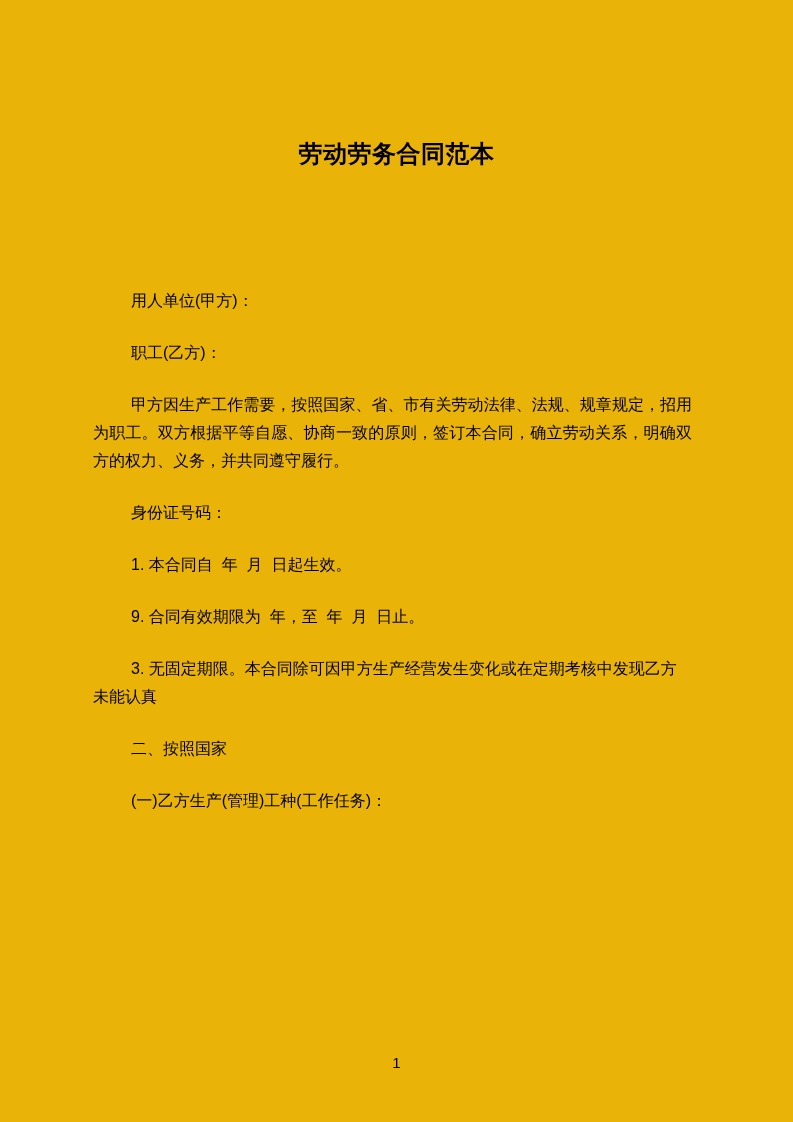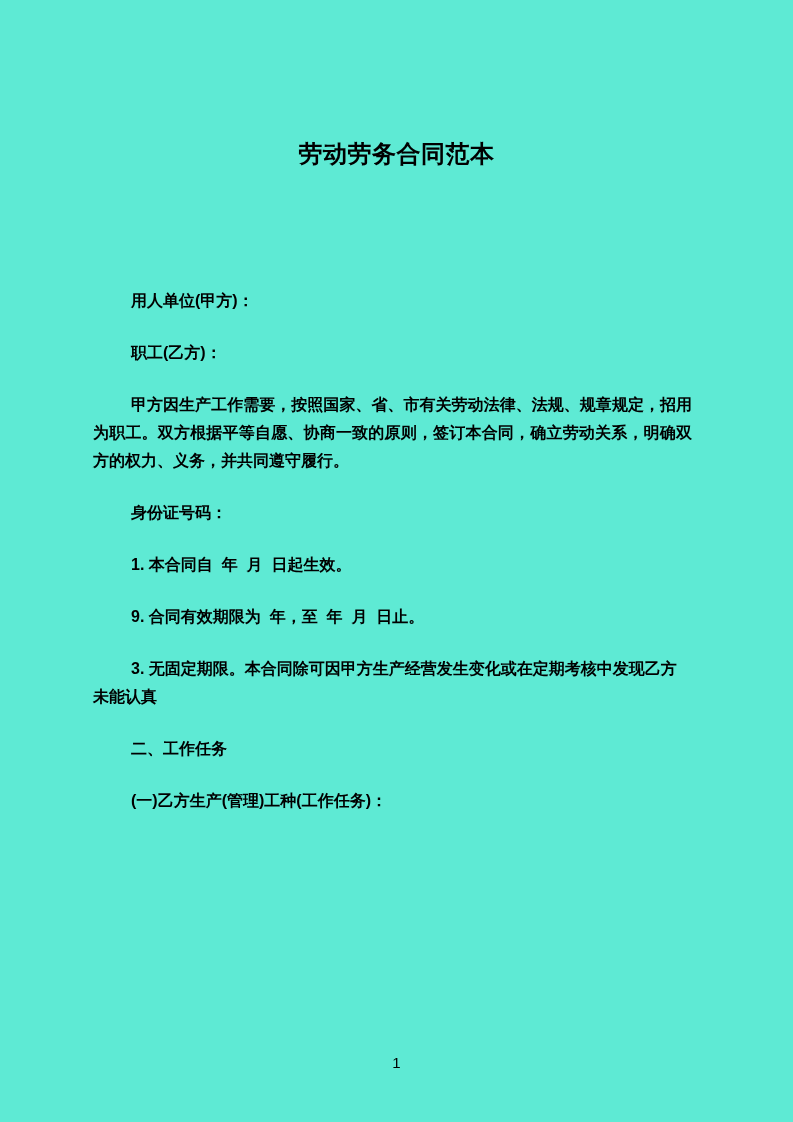--- a/index.html
+++ b/index.html
@@ -11,39 +11,39 @@
     width: 793px;
     height: 1122px;
     font-family: "Liberation Sans", sans-serif;
     color: #000000;
     overflow: hidden;
   }
   .page {
     position: relative;
     width: 793px;
     height: 1122px;
-    background: #5eead4;
+    background: #eab308;
     box-sizing: border-box;
   }
   .content {
     padding: 137px 93px 0 93px;
   }
   .doc-title {
     margin: 0 0 117px 0;
     font-size: 24px;
     line-height: 33px;
     font-weight: bold;
     text-align: center;
     letter-spacing: 0.5px;
   }
   .para {
     margin: 0 8px 24px 0;
     font-size: 16px;
     line-height: 28px;
-    font-weight: 700;
+    font-weight: 400;
     text-indent: 38px;
     white-space: pre-wrap;
   }
   .para.justify {
     text-align: justify;
     margin-top: 6px;
   }
   .page-number {
     position: absolute;
     top: 1049px;
@@ -72,20 +72,20 @@
 
 
     <p class="para">1. 本合同自  年  月  日起生效。</p>
 
     <p class="para">9. 合同有效期限为  年，至  年  月  日止。</p>
 
     <p class="para">3. 无固定期限。本合同除可因甲方生产经营发生变化或在定期考核中发现乙方未能认真</p>
 
 
 
-    <p class="para">二、工作任务</p>
+    <p class="para">二、按照国家</p>
 
     <p class="para">(一)乙方生产(管理)工种(工作任务)：</p>
 
   </div>
 
   <div class="page-number">1</div>
 </div>
 
 </body></html>

